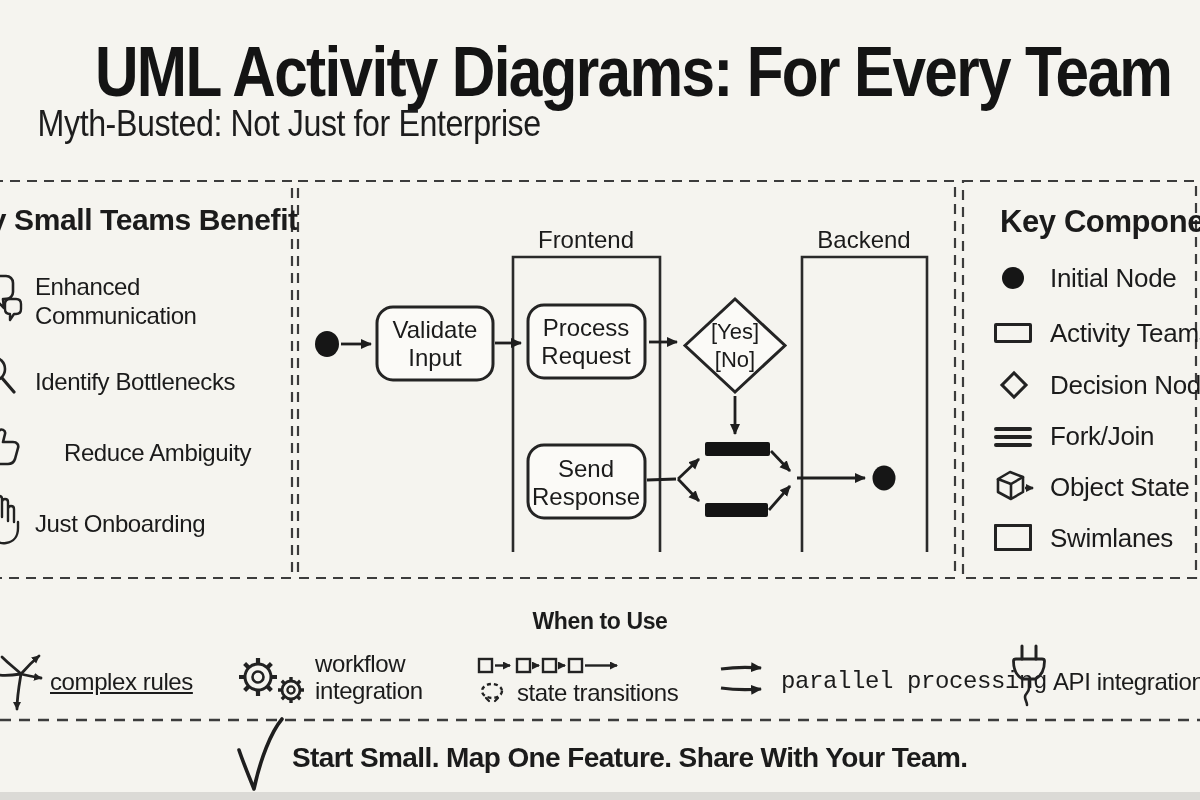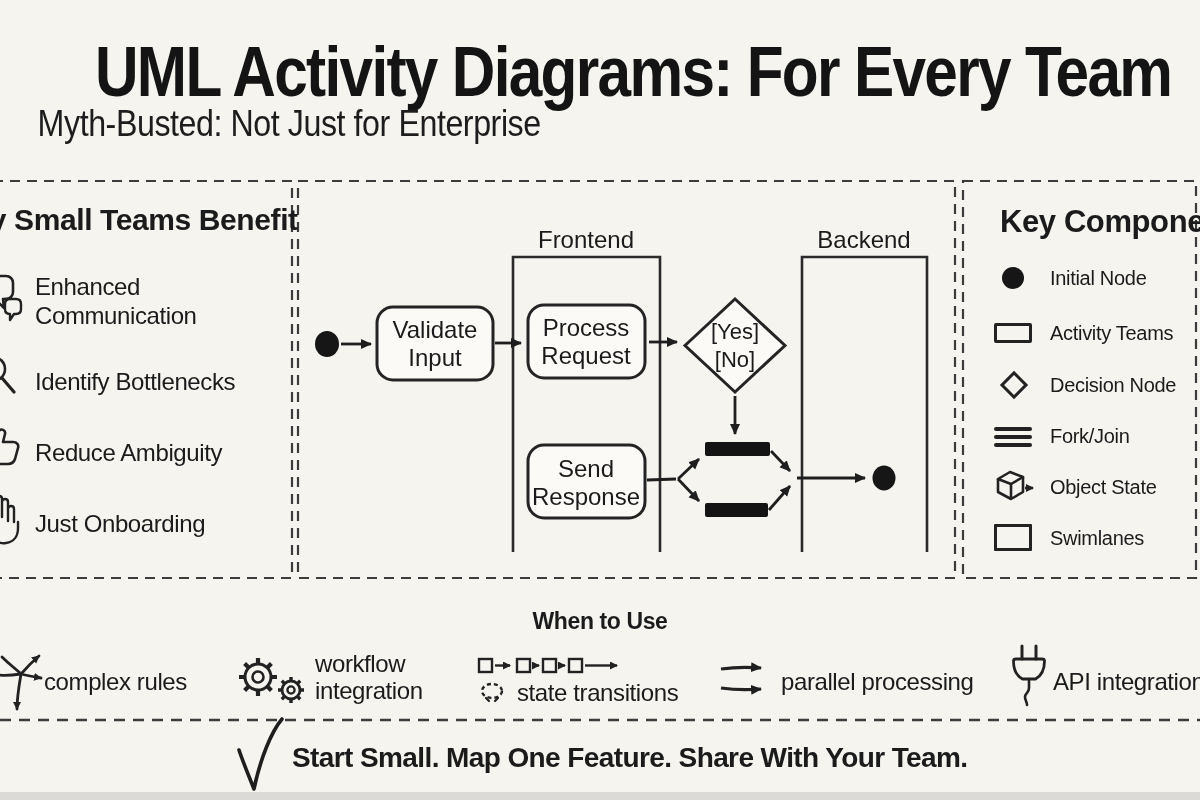--- a/index.html
+++ b/index.html
@@ -14,21 +14,21 @@
   .title-wrap{top:28px;left:0;width:1200px;text-align:center;line-height:1;margin-top:8px;}
   .title-inner{display:inline-block;transform:scaleX(0.85);transform-origin:center;
     font-size:71px;font-weight:700;letter-spacing:-2px;white-space:nowrap;color:#141414;}
   .subtitle-wrap{top:105px;left:0;width:1067px;line-height:1;}
   .subtitle-inner{display:inline-block;transform:scaleX(0.87);transform-origin:center;
     font-size:37px;font-weight:500;letter-spacing:-0.5px;white-space:nowrap;color:#1d1d1d;}
   
   .benefits-heading{left:-56px;top:205px;font-size:30px;font-weight:700;letter-spacing:-0.4px;line-height:1;white-space:nowrap;}
   .benefit-label{left:35px;width:245px;font-size:24px;font-weight:500;line-height:29px;letter-spacing:-0.4px;}
   .components-heading{left:1000px;top:206px;font-size:31px;font-weight:700;letter-spacing:-0.4px;line-height:1;white-space:nowrap;}
-  .component-label{left:1050px;font-size:20px;font-weight:500;letter-spacing:-0.3px;line-height:30px;white-space:nowrap;}
+  .component-label{left:1050px;font-size:26px;font-weight:500;letter-spacing:-0.3px;line-height:30px;white-space:nowrap;}
   .use-heading{top:610px;left:0;width:1200px;text-align:center;font-size:23px;font-weight:700;letter-spacing:-0.4px;line-height:1;}
   .use-label{font-size:24px;font-weight:500;letter-spacing:-0.4px;line-height:27px;}
   .footer-msg{left:292px;top:744px;font-size:28px;font-weight:600;letter-spacing:-0.6px;line-height:1;white-space:nowrap;}
   
   .ic-initial{left:1002px;top:267px;width:22px;height:22px;border-radius:50%;background:#161616;}
   .ic-activity{left:994px;top:323px;width:38px;height:20px;border:3px solid #222;border-radius:2px;box-sizing:border-box;}
   .ic-decision{left:1004px;top:375px;width:20px;height:20px;border:3px solid #222;box-sizing:border-box;transform:rotate(45deg);}
   .ic-fork{left:994px;top:427px;width:38px;height:20px;}
   .ic-fork div{height:3.6px;background:#222;margin-bottom:4.4px;border-radius:2px;}
   .ic-swim{left:994px;top:524px;width:38px;height:27px;border:3px solid #222;border-radius:1px;box-sizing:border-box;}
@@ -72,21 +72,21 @@
 <svg class="abs" style="left:-26px;top:352px;" width="50" height="50" viewBox="0 0 50 50">
   <circle cx="19" cy="17" r="12" fill="none" stroke="#222" stroke-width="2.6"></circle>
   <path d="M28,26 L40,40" stroke="#222" stroke-width="3.2" stroke-linecap="round" fill="none"></path>
 </svg>
 <div class="abs benefit-label nowrap" style="top:367px;">Identify Bottlenecks</div>
 
 <svg class="abs" style="left:-26px;top:422px;" width="52" height="50" viewBox="0 0 52 50">
   <path d="M16,22 l9,-13 c2,-3 7,-1 6,3 l-2,8 h10 c4,0 6,3 5,6 l-3,11 c-1,3 -3,5 -7,5 h-14 c-2,0 -4,-2 -4,-4 z" fill="none" stroke="#222" stroke-width="2.6" stroke-linejoin="round"></path>
   <path d="M8,22 h7 v20 h-7 z" fill="none" stroke="#222" stroke-width="2.6" stroke-linejoin="round"></path>
 </svg>
-<div class="abs benefit-label nowrap" style="top:438px;">Reduce Ambiguity</div>
+<div class="abs benefit-label nowrap" style="top:438px;text-align:center;">Reduce Ambiguity</div>
 
 <svg class="abs" style="left:-27px;top:492px;" width="54" height="56" viewBox="0 0 54 56">
   <path d="M17,28 V13 c0,-4 6,-4 6,0 V25 M23,24 V7 c0,-4 6,-4 6,0 V24 M29,25 V10 c0,-4 6,-4 6,0 V27 M35,29 V17 c0,-4 6,-4 6,0 V30" fill="none" stroke="#222" stroke-width="2.4" stroke-linecap="round"></path>
   <path d="M17,28 c-3,-3 -8,-1 -6,4 l6,10 c4,7 10,10 16,9 c8,-1 12,-7 12,-15 v-6" fill="none" stroke="#222" stroke-width="2.4" stroke-linecap="round"></path>
 </svg>
 <div class="abs benefit-label nowrap" style="top:509px;">Just Onboarding</div>
 
 <svg class="abs" style="left:297px;top:180px;" width="659" height="400" viewBox="0 0 659 400">
 
   <path d="M216,372 L216,77 L363,77 L363,372" fill="none" stroke="#2a2a2a" stroke-width="2.6"></path>
@@ -159,21 +159,21 @@
 
 <div class="abs use-heading">When to Use</div>
 
 <svg class="abs" style="left:-6px;top:641px;" width="56" height="78" viewBox="0 0 56 78">
   <path d="M8,16 C16,24 22,28 27,33" fill="none" stroke="#222" stroke-width="2.8" stroke-linecap="round"></path>
   <path d="M27,33 C33,26 39,20 45,15" fill="none" stroke="#222" stroke-width="2.8" stroke-linecap="round" marker-end="url(#ah2)"></path>
   <path d="M27,33 C35,35 41,36 47,37" fill="none" stroke="#222" stroke-width="2.8" stroke-linecap="round" marker-end="url(#ah2)"></path>
   <path d="M27,33 C25,45 23,56 23,68" fill="none" stroke="#222" stroke-width="2.8" stroke-linecap="round" marker-end="url(#ah2)"></path>
   <path d="M5,34 C13,35 20,34 27,33" fill="none" stroke="#222" stroke-width="2.8" stroke-linecap="round"></path>
 </svg>
-<div class="abs use-label nowrap" style="left:44px;top:668px;">complex rules</div>
+<div class="abs use-label nowrap" style="left:50px;top:668px;text-decoration:underline;">complex rules</div>
 
 <svg class="abs" style="left:231px;top:650px;" width="80" height="58" viewBox="0 0 80 58">
   <circle cx="27" cy="27" r="13" fill="none" stroke="#222" stroke-width="3"></circle>
   <circle cx="27" cy="27" r="5.5" fill="none" stroke="#222" stroke-width="2.6"></circle>
   <path d="M40,27 L46,27 M36.2,36.2 L40.4,40.4 M27,40 L27,46 M17.8,36.2 L13.6,40.4 M14,27 L8,27 M17.8,17.8 L13.6,13.6 M27,14 L27,8 M36.2,17.8 L40.4,13.6" stroke="#222" stroke-width="4.2"></path>
   <circle cx="60" cy="40" r="9" fill="none" stroke="#222" stroke-width="2.8"></circle>
   <circle cx="60" cy="40" r="3.6" fill="none" stroke="#222" stroke-width="2.3"></circle>
   <path d="M69,40 L73,40 M66.4,46.4 L69.2,49.2 M60,49 L60,53 M53.6,46.4 L50.8,49.2 M51,40 L47,40 M53.6,33.6 L50.8,30.8 M60,31 L60,27 M66.4,33.6 L69.2,30.8" stroke="#222" stroke-width="3.4"></path>
 </svg>
 <div class="abs use-label" style="left:315px;top:650px;width:140px;">workflow integration</div>
@@ -191,21 +191,21 @@
 <svg class="abs" style="left:479px;top:682px;" width="28" height="22" viewBox="0 0 28 22">
   <ellipse cx="13" cy="9" rx="10" ry="7" fill="none" stroke="#222" stroke-width="2.4" stroke-dasharray="4 3"></ellipse>
   <path d="M7,16 l3,3 M19,16 l-3,3" stroke="#222" stroke-width="2.2" stroke-linecap="round"></path>
 </svg>
 <div class="abs use-label nowrap" style="left:517px;top:679px;">state transitions</div>
 
 <svg class="abs" style="left:717px;top:657px;" width="58" height="44" viewBox="0 0 58 44">
   <path d="M4,12 C18,10 32,10 44,11" fill="none" stroke="#222" stroke-width="3.2" marker-end="url(#ah)"></path>
   <path d="M4,31 C18,33 32,33 44,32" fill="none" stroke="#222" stroke-width="3.2" marker-end="url(#ah)"></path>
 </svg>
-<div class="abs use-label nowrap" style="left:781px;top:668px;">parallel processing</div>
+<div class="abs use-label nowrap" style="left:781px;top:668px;font-family:Liberation Mono, monospace;">parallel processing</div>
 
 <svg class="abs" style="left:1007px;top:643px;" width="44" height="72" viewBox="0 0 44 72">
   <path d="M15,3 V16 M29,3 V16" stroke="#222" stroke-width="3" stroke-linecap="round"></path>
   <path d="M9,16 h26 c1.5,0 2.5,1 2.5,2 c0,9 -3.5,15 -9,18 h-13 c-5.5,-3 -9,-9 -9,-18 c0,-1 1,-2 2.5,-2 z" fill="none" stroke="#222" stroke-width="2.8" stroke-linejoin="round"></path>
   <path d="M22,36 v9 c0,5 -4,5 -4,9 c0,3 2,5 2,8" fill="none" stroke="#222" stroke-width="2.6" stroke-linecap="round"></path>
 </svg>
 <div class="abs use-label nowrap" style="left:1053px;top:668px;">API integration</div>
 
 <svg class="abs" style="left:232px;top:712px;" width="56" height="84" viewBox="0 0 56 84">
   <path d="M7,38 C11,50 16,62 22,77 C28,48 39,20 50,7" fill="none" stroke="#1e1e1e" stroke-width="3.6" stroke-linecap="round" stroke-linejoin="round"></path>

